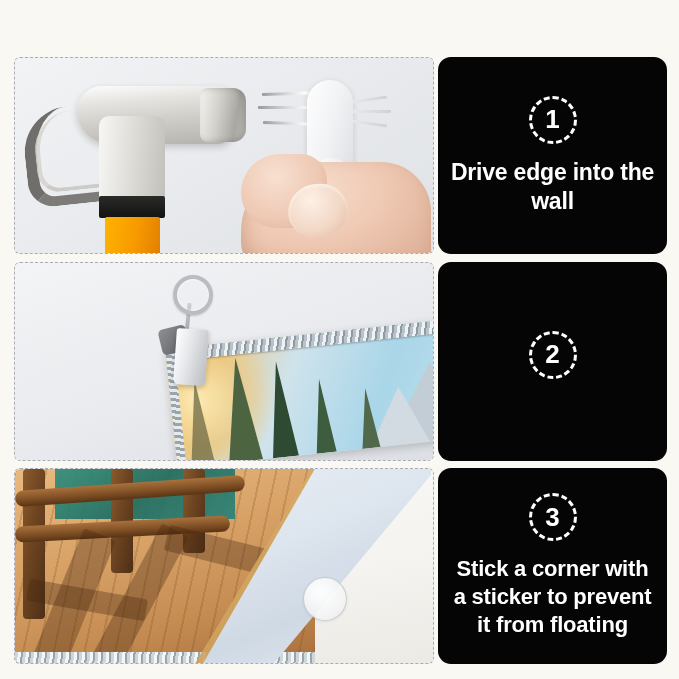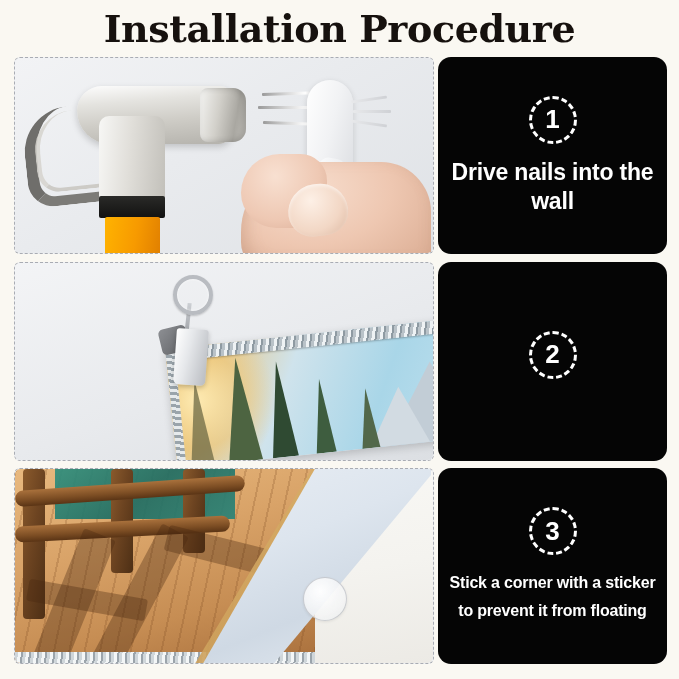--- a/index.html
+++ b/index.html
@@ -97,21 +97,21 @@
   .step-text {
     color: #ffffff;
     font-weight: bold;
     font-size: 23px;
     line-height: 29px;
     text-align: center;
     padding: 0 10px;
     letter-spacing: -0.2px;
   }
   .step-text.small {
-    font-size: 16px;
+    font-size: 22px;
     line-height: 28px;
   }
 
   
   .p1-bg {
     position: absolute; inset: 0;
     background: linear-gradient(150deg, #f2f3f5 0%, #e9ebee 45%, #dfe2e6 100%);
   }
   .hammer-head {
     position: absolute;
@@ -411,21 +411,20 @@
     background: radial-gradient(circle at 38% 32%, rgba(255,255,255,.96) 0%, rgba(244,245,246,.82) 60%, rgba(232,234,236,.7) 100%);
     border: 1px solid rgba(168,172,178,0.55);
     box-shadow: 0 1px 3px rgba(0,0,0,.08);
   }
 </style>
 </head>
 <body>
 
 <div class="page">
 
-  <div class="title">Installation Procedure</div>
 
   <div class="row" id="row1">
 
     <div class="photo-panel">
       <div class="photo-inner">
         <div class="p1-bg"></div>
         <div class="hammer-claw"></div>
         <div class="hammer-claw-hi"></div>
         <div class="hammer-head"></div>
         <div class="hammer-face"></div>
@@ -441,21 +440,21 @@
         <div class="nail r3"></div>
         <div class="hook-stem"></div>
         <div class="hand"></div>
         <div class="finger"></div>
         <div class="thumbnail"></div>
       </div>
     </div>
 
     <div class="text-panel">
       <div class="badge">1</div>
-      <div class="step-text">Drive nails into the wall</div>
+      <div class="step-text">Drive edge into the wall</div>
     </div>
   </div>
 
   <div class="row" id="row2">
 
     <div class="photo-panel">
       <div class="photo-inner">
         <div class="p2-bg"></div>
 
         <div class="tapestry2">

